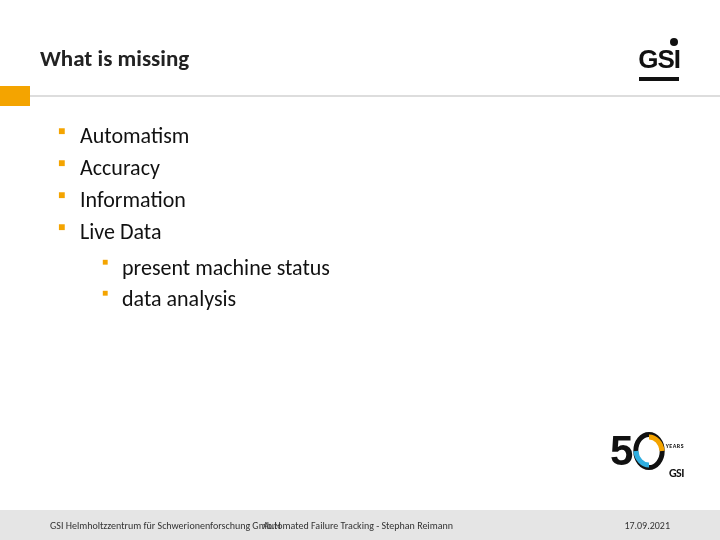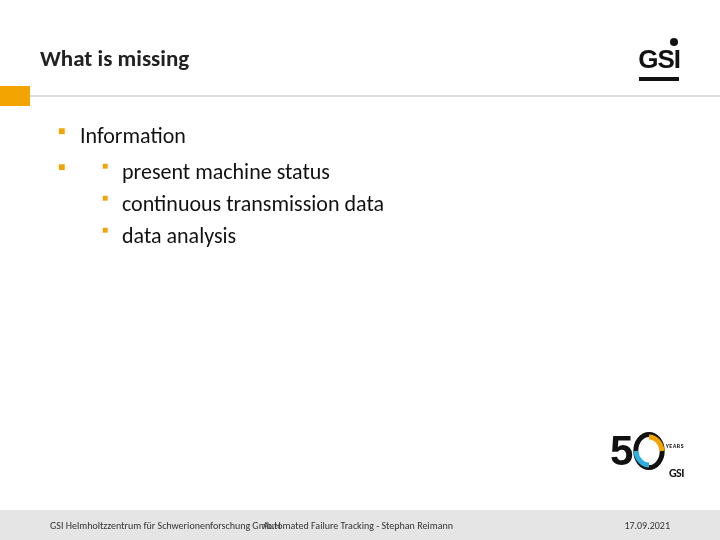--- a/index.html
+++ b/index.html
@@ -55,25 +55,27 @@
         <div class="logo-bar"></div>
       </div>
     </div>
   </div>
 
   <div class="accent-bar"></div>
   <div class="rule"></div>
 
   <div class="content">
     <ul class="lvl1">
+      <li><span>Automatism</span></li>
+      <li><span>Accuracy</span></li>
       <li><span>Information</span></li>
       <li>
+        <span>Live Data</span>
         <ul class="lvl2">
           <li><span>present machine status</span></li>
-          <li><span>continuous transmission data</span></li>
           <li><span>data analysis</span></li>
         </ul>
       </li>
     </ul>
   </div>
 
   <div class="anniv-logo">
     <div class="anniv-5">5</div>
     <div class="anniv-0">
       <svg viewBox="0 0 40 46">

